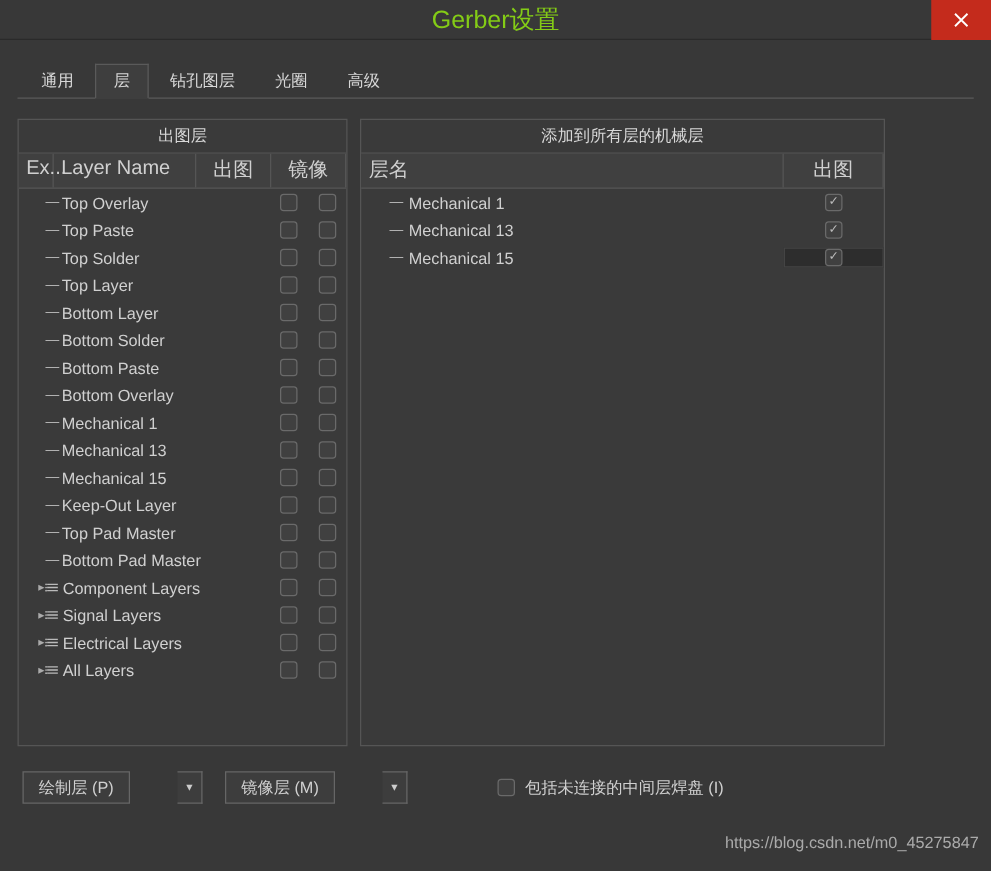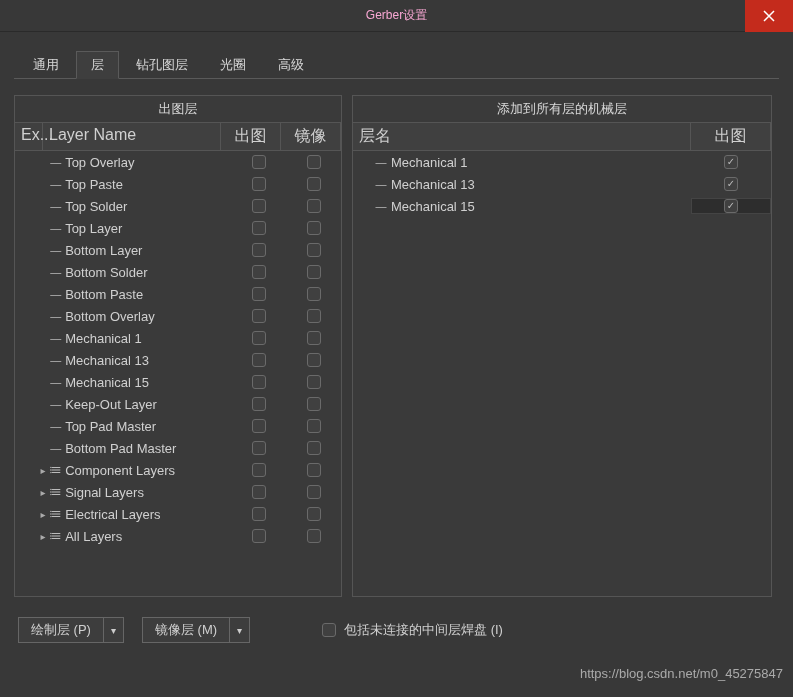--- a/index.html
+++ b/index.html
@@ -16,22 +16,22 @@
     .titlebar {
       height: 32px;
       background: #383838;
       display: flex;
       align-items: center;
       justify-content: center;
       position: relative;
       border-bottom: 1px solid #2a2a2a;
     }
     .titlebar-title {
-      color: #f9a8d4;
-      font-size: 12px;
+      color: #84cc16;
+      font-size: 20px;
     }
     .close-btn {
       position: absolute;
       right: 0;
       top: 0;
       width: 48px;
       height: 32px;
       background: #c42b1c;
       display: flex;
       align-items: center;
@@ -67,21 +67,21 @@
       display: flex;
       gap: 10px;
       margin-top: 16px;
     }
     .panel {
       border: 1px solid #555;
       background: #3a3a3a;
       display: flex;
       flex-direction: column;
     }
-    .panel-left { width: 328px; height: 502px; }
+    .panel-left { width: 264px; height: 502px; }
     .panel-right { width: 420px; height: 502px; }
     .panel-title {
       text-align: center;
       padding: 4px 0;
       color: #d8d8d8;
       border-bottom: 1px solid #555;
     }
     .grid-header {
       display: flex;
       background: #404040;
@@ -148,20 +148,21 @@
     .bottom-bar {
       display: flex;
       align-items: center;
       gap: 18px;
       margin-top: 20px;
       padding-left: 4px;
     }
     .split-btn {
       display: flex;
       height: 26px;
+      gap: 38px;
     }
     .split-btn .main {
       border: 1px solid #666;
       background: #3d3d3d;
       padding: 0 12px;
       display: flex;
       align-items: center;
       cursor: pointer;
     }
     .split-btn .drop {

